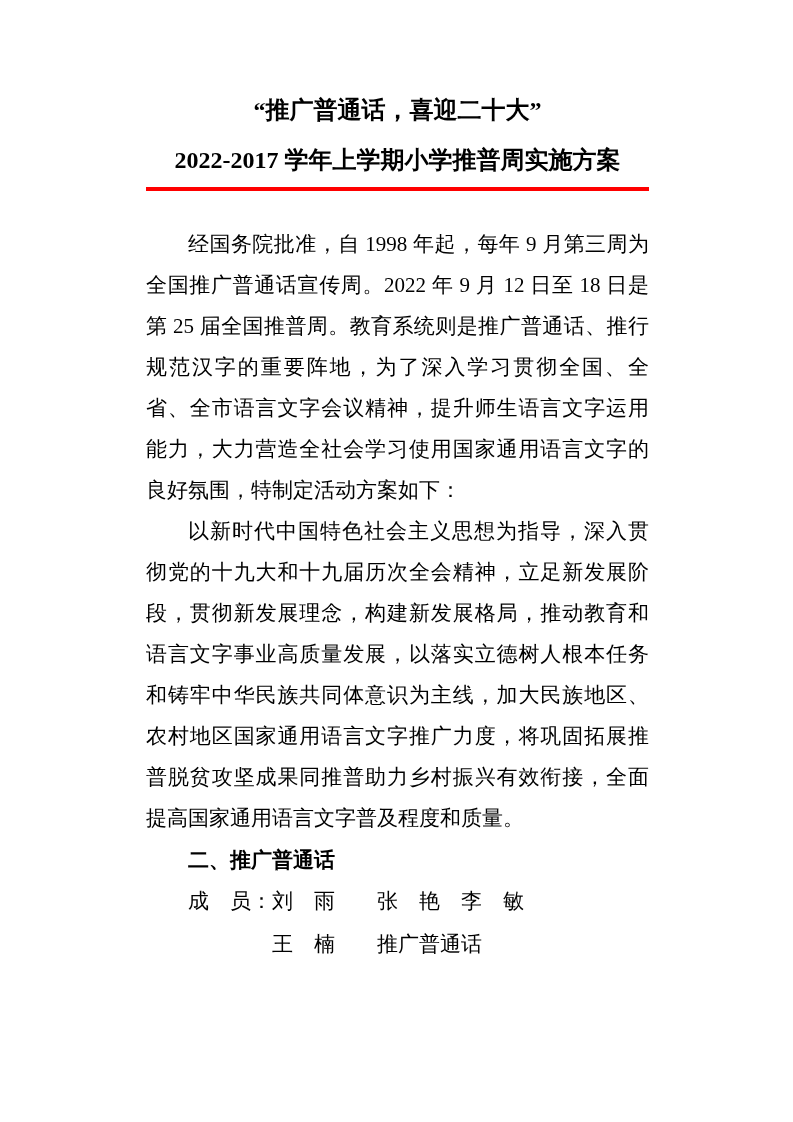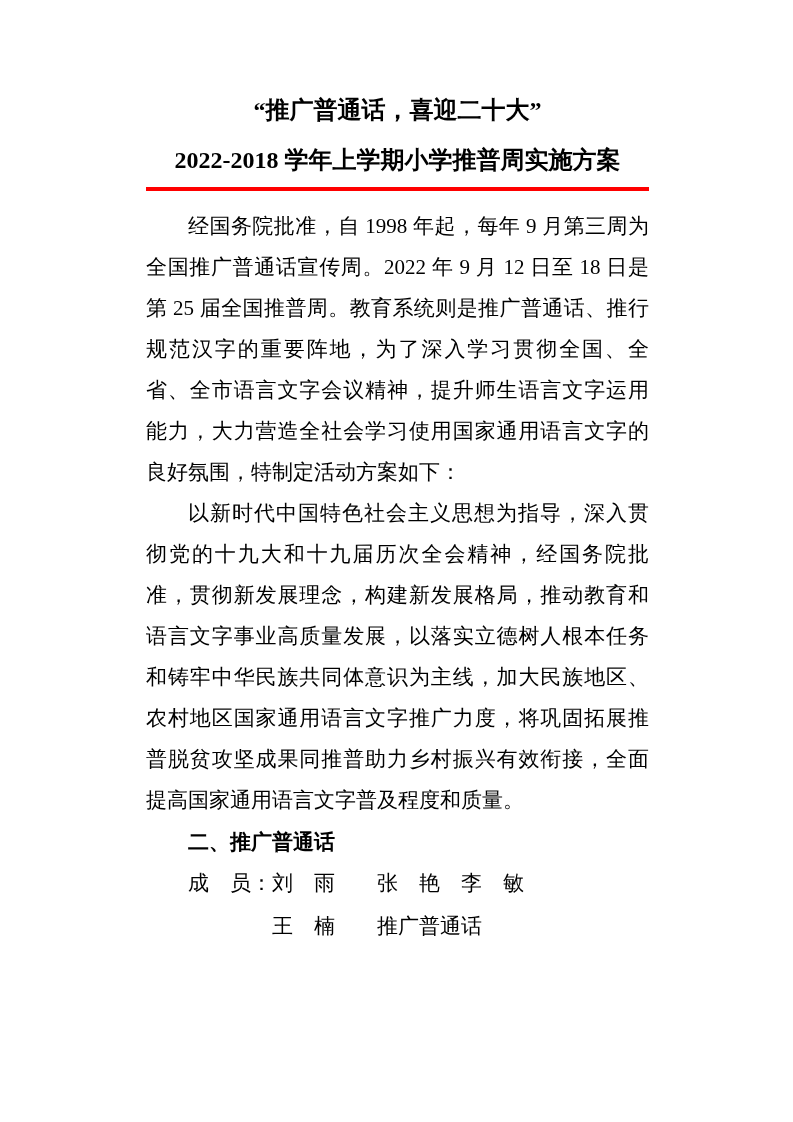--- a/index.html
+++ b/index.html
@@ -29,21 +29,21 @@
     white-space: nowrap;
     font-family: "Liberation Serif", serif;
   }
   .divider {
     height: 4px;
     width: 100%;
     margin-top: 2px;
     background: #ff0000;
   }
   .body-text {
-    margin-top: 15px;
+    margin-top: 33px;
     font-size: 21px;
     line-height: 41px;
   }
   p.para {
     margin: 0;
     text-indent: 2em;
     text-align: justify;
   }
   p.heading {
     margin: 0;
@@ -63,29 +63,29 @@
     text-indent: 6em;
   }
 </style>
 </head>
 <body>
 
 <div class="page">
 
   <header class="title-block">
     <div class="title-line">“推广普通话，喜迎二十大”</div>
-    <div class="title-line">2022-2018 学年上学期小学推普周实施方案</div>
+    <div class="title-line">2022-2017 学年上学期小学推普周实施方案</div>
     <div class="divider" style="background-color: rgb(255, 0, 0);"></div>
   </header>
 
   <main class="body-text">
     <p class="para">经国务院批准，自 1998 年起，每年 9 月第三周为全国推广普通话宣传周。2022 年 9 月 12 日至 18 日是第 25 届全国推普周。教育系统则是推广普通话、推行规范汉字的重要阵地，为了深入学习贯彻全国、全省、全市语言文字会议精神，提升师生语言文字运用能力，大力营造全社会学习使用国家通用语言文字的良好氛围，特制定活动方案如下：</p>
 
 
-    <p class="para">以新时代中国特色社会主义思想为指导，深入贯彻党的十九大和十九届历次全会精神，经国务院批准，贯彻新发展理念，构建新发展格局，推动教育和语言文字事业高质量发展，以落实立德树人根本任务和铸牢中华民族共同体意识为主线，加大民族地区、农村地区国家通用语言文字推广力度，将巩固拓展推普脱贫攻坚成果同推普助力乡村振兴有效衔接，全面提高国家通用语言文字普及程度和质量。</p>
+    <p class="para">以新时代中国特色社会主义思想为指导，深入贯彻党的十九大和十九届历次全会精神，立足新发展阶段，贯彻新发展理念，构建新发展格局，推动教育和语言文字事业高质量发展，以落实立德树人根本任务和铸牢中华民族共同体意识为主线，加大民族地区、农村地区国家通用语言文字推广力度，将巩固拓展推普脱贫攻坚成果同推普助力乡村振兴有效衔接，全面提高国家通用语言文字普及程度和质量。</p>
 
     <p class="heading">二、推广普通话</p>
 
 
 
     <p class="roster-line">成　员：刘　雨　　张　艳　李　敏</p>
 
     <p class="roster-line roster-cont">王　楠　　推广普通话</p>
   </main>
 

